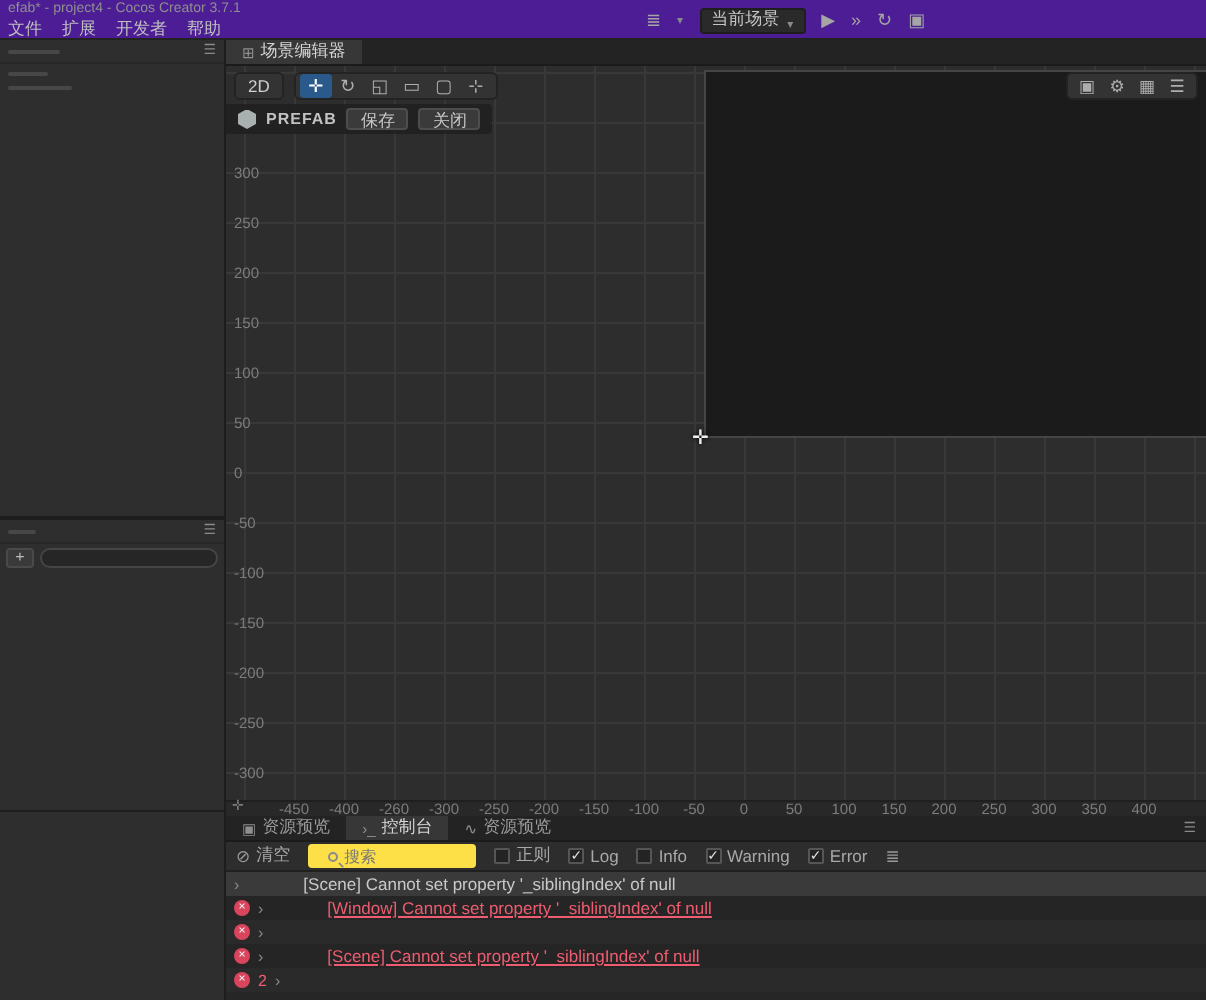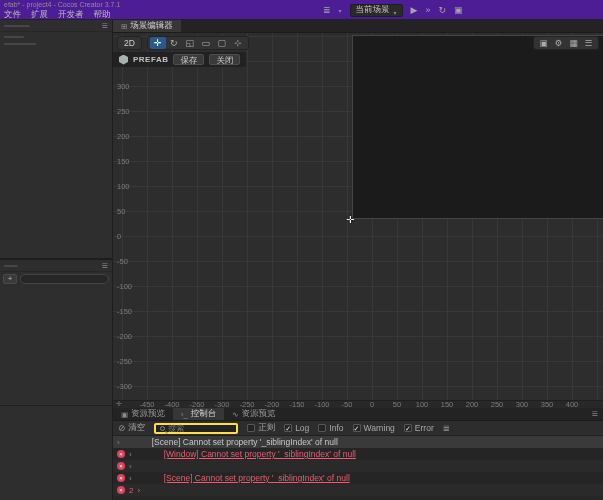--- a/index.html
+++ b/index.html
@@ -60,21 +60,21 @@
   .vicon{width:15px;height:12px;display:flex;align-items:center;justify-content:center;font-size:8.5px;color:#adadad;line-height:1;}
   .prefab-bar{position:absolute;left:0;top:19px;height:15px;display:flex;align-items:center;gap:5px;padding:0 6px;background:rgba(33,33,33,.96);z-index:5;border-radius:0 2px 2px 0;}
   .hex{width:9px;height:10px;background:#a8b0b0;clip-path:polygon(50% 0,100% 25%,100% 75%,50% 100%,0 75%,0 25%);}
   .prefab-label{font-size:8px;letter-spacing:.5px;color:#c2c2c2;font-weight:bold;}
   .pf-btn{height:11px;line-height:10px;padding:0 6px;background:#3a3a3a;border:1px solid #4d4d4d;border-radius:2px;font-size:8.5px;color:#c8c8c8;}
   
   .bottom-panel{position:absolute;left:113px;top:408px;width:490px;height:92px;background:#262626;}
   .c-toolbar{height:15px;background:#2d2d2d;display:flex;align-items:center;gap:9px;padding:0 5px;border-bottom:1px solid #202020;font-size:8.5px;color:#a8a8a8;}
   .clear-btn{display:flex;gap:3px;align-items:center;}
   .cicon{font-size:8.5px;color:#9a9a9a;line-height:1;}
-  .search-box{display:flex;align-items:center;gap:3px;width:84px;height:11px;background:#232323;border:2px solid #fde047;border-radius:2px;padding:0 4px;}
+  .search-box{display:flex;align-items:center;gap:3px;width:84px;height:11px;background:#232323;border:6px solid #fde047;border-radius:2px;padding:0 4px;}
   .mag{width:5px;height:5px;border:1px solid #8a8a8a;border-radius:50%;position:relative;flex:none;}
   .mag::after{content:"";position:absolute;width:3px;height:1px;background:#8a8a8a;transform:rotate(45deg);left:4px;top:5px;}
   .search-box input{background:transparent;border:none;outline:none;width:60px;font-size:8px;color:#ccc;padding:0;font-family:inherit;}
   .search-box input::placeholder{color:#777;}
   .cb{display:flex;align-items:center;gap:3px;}
   .box{width:8px;height:8px;background:#242424;border:1px solid #565656;border-radius:1px;font-size:7px;line-height:7px;text-align:center;color:#e0e0e0;flex:none;}
   .export-icon{font-size:8.5px;color:#999;}
   .crow{height:12px;display:flex;align-items:center;gap:4px;padding:0 4px;font-size:8.5px;white-space:nowrap;overflow:hidden;}
   .crow.sel{background:#3a3a3a;}
   .crow.odd{background:#2a2a2a;}

